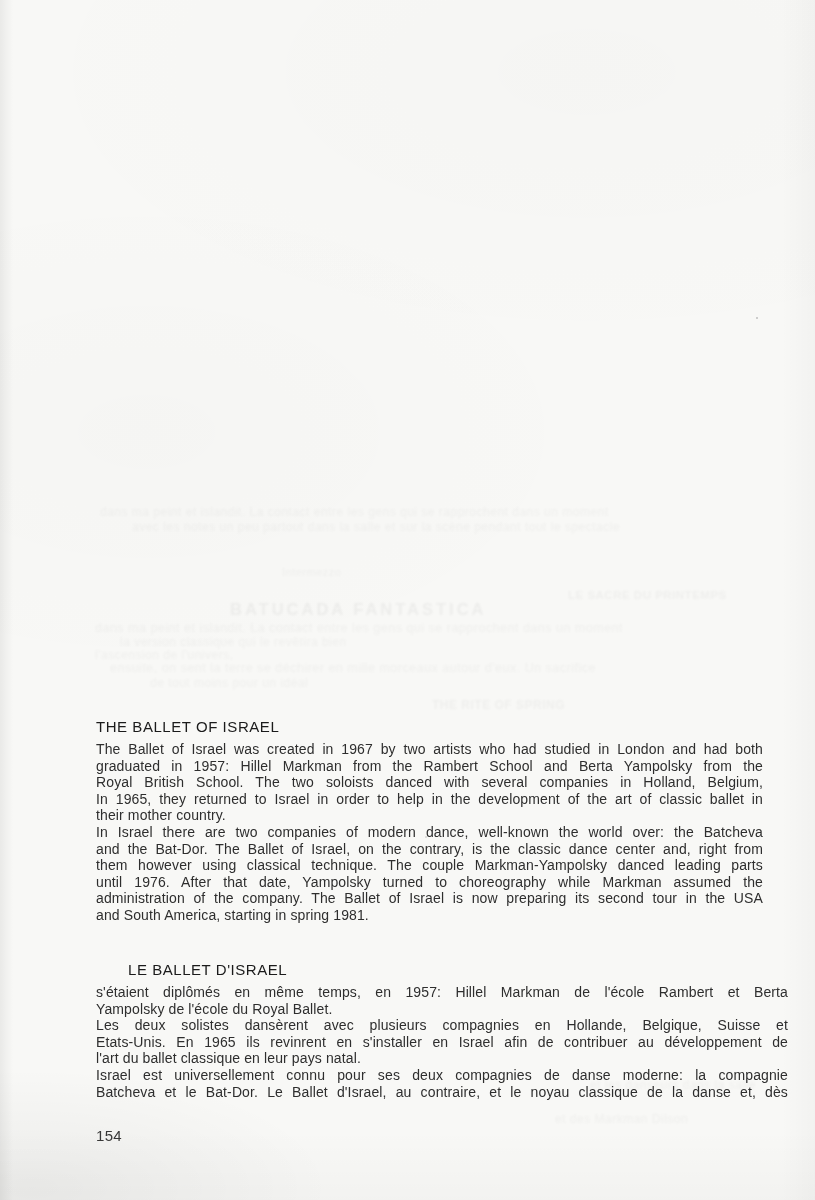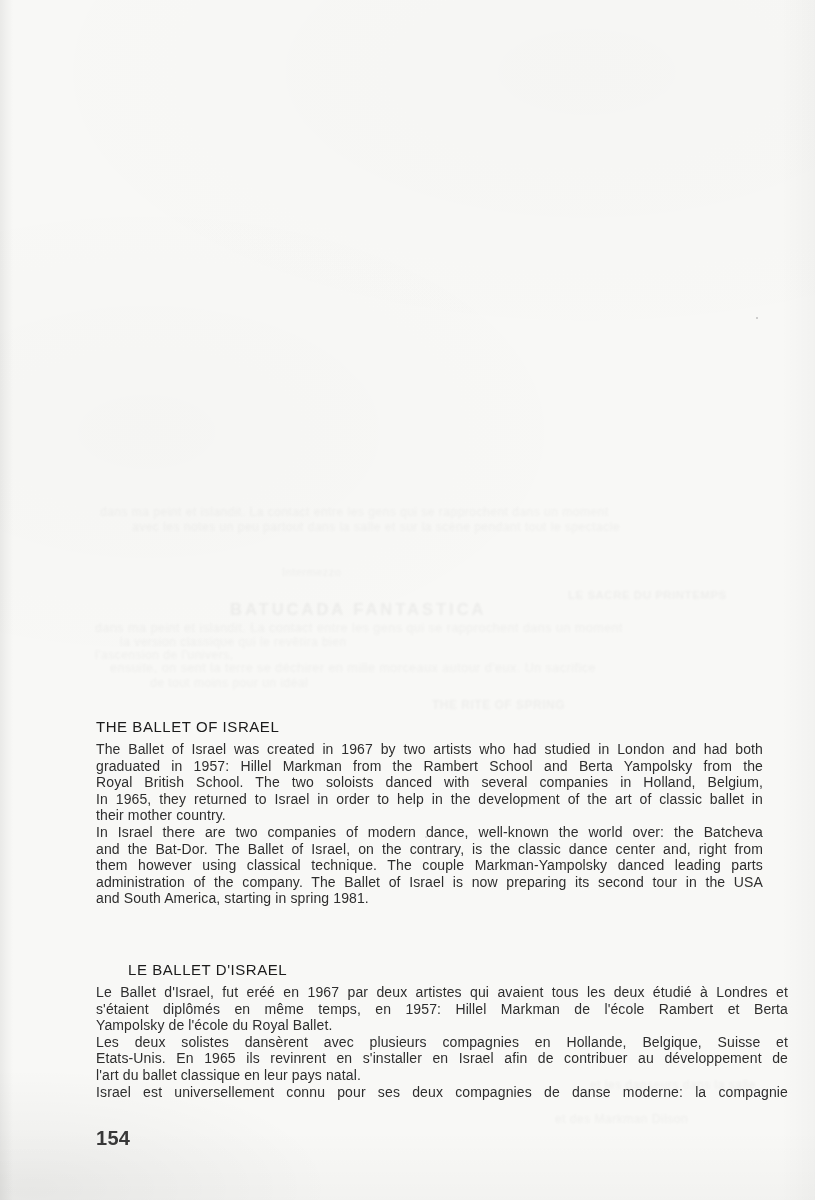--- a/index.html
+++ b/index.html
@@ -61,21 +61,21 @@
     font-size:14px; line-height:16.6px; letter-spacing:.12px;
   }
   #en-text { top:741px; width:667px; }
   #fr-text { top:984px; width:692px; }
 
   .ln { height:16.6px; text-align:justify; text-align-last:justify; }
   .ln.e { text-align-last:left; }
 
   .pageno {
     position:absolute; left:96px; top:1127px;
-    font-size:20px; letter-spacing:.3px; color:#383838;font-weight:bold;
+    font-size:15px; letter-spacing:.3px; color:#383838;
   }
 
   
   .speck { position:absolute; border-radius:50%; background:#8f8f8f; }
   #speck1 { left:756px; top:317px; width:2px; height:2px; opacity:.55; }
   #speck2 { left:745px; top:769px; width:2px; height:2px; opacity:.5; }
   #speck3 { left:425px; top:836px; width:2px; height:2px; opacity:.35; }
 </style>
 </head>
 <body>
@@ -101,33 +101,34 @@
   <h2 class="heading" id="en-heading">THE BALLET OF ISRAEL</h2>
   <div class="textblock" id="en-text">
     <div class="ln j">The Ballet of Israel was created in 1967 by two artists who had studied in London and had both</div>
     <div class="ln j">graduated in 1957: Hillel Markman from the Rambert School and Berta Yampolsky from the</div>
     <div class="ln j">Royal British School. The two soloists danced with several companies in Holland, Belgium,</div>
     <div class="ln j">In 1965, they returned to Israel in order to help in the development of the art of classic ballet in</div>
     <div class="ln e">their mother country.</div>
     <div class="ln j">In Israel there are two companies of modern dance, well-known the world over: the Batcheva</div>
     <div class="ln j">and the Bat-Dor. The Ballet of Israel, on the contrary, is the classic dance center and, right from</div>
     <div class="ln j">them however using classical technique. The couple Markman-Yampolsky danced leading parts</div>
+    <div class="ln j">until 1976. After that date, Yampolsky turned to choreography while Markman assumed the</div>
     <div class="ln j">administration of the company. The Ballet of Israel is now preparing its second tour in the USA</div>
     <div class="ln e">and South America, starting in spring 1981.</div>
   </div>
 
   <h2 class="heading" id="fr-heading">LE BALLET D'ISRAEL</h2>
   <div class="textblock" id="fr-text">
-    <div class="ln j">Le Ballet d'Israel, fut eréé en 1967 par deux artistes qui avaient tous les deux étudié à Londres et</div>
     <div class="ln j">s'étaient diplômés en même temps, en 1957: Hillel Markman de l'école Rambert et Berta</div>
     <div class="ln e">Yampolsky de l'école du Royal Ballet.</div>
     <div class="ln j">Les deux solistes dansèrent avec plusieurs compagnies en Hollande, Belgique, Suisse et</div>
     <div class="ln j">Etats-Unis. En 1965 ils revinrent en s'installer en Israel afin de contribuer au développement de</div>
     <div class="ln e">l'art du ballet classique en leur pays natal.</div>
     <div class="ln j">Israel est universellement connu pour ses deux compagnies de danse moderne: la compagnie</div>
+    <div class="ln j">Batcheva et le Bat-Dor. Le Ballet d'Israel, au contraire, et le noyau classique de la danse et, dès</div>
   </div>
 
   <div class="pageno">154</div>
 
   <div class="speck" id="speck1"></div>
   <div class="speck" id="speck2"></div>
   <div class="speck" id="speck3"></div>
 
 </div>
 

